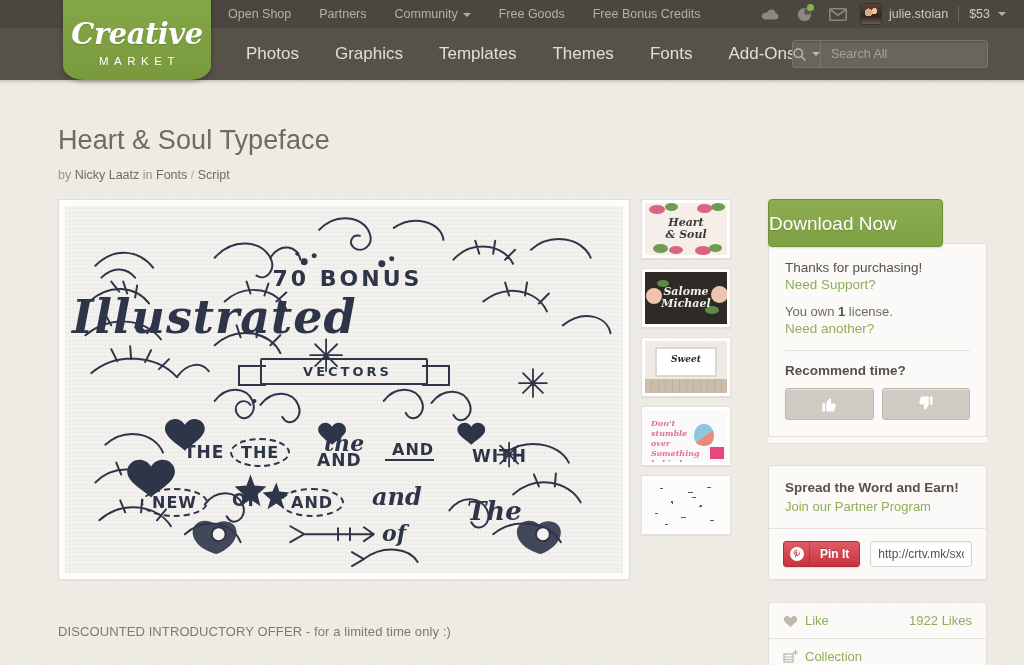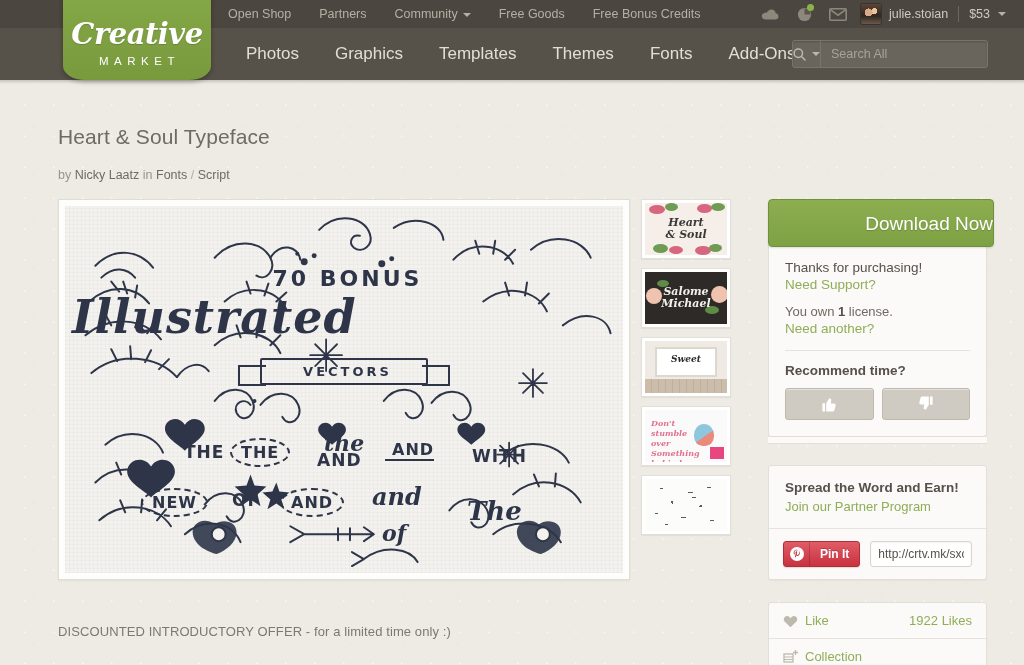--- a/index.html
+++ b/index.html
@@ -104,21 +104,21 @@
   .search-input {
     flex:1; height:100%; background:transparent; border:0; outline:0;
     color:#e3ded4; font-size:12.5px; padding:0 10px;
     font-family:"Liberation Sans", sans-serif;
   }
   .search-input::placeholder { color:#a9a298; }
 
   
   .page-title {
     position:absolute; left:58px; top:125px;
-    font-size:21px; color:#6f6a63; font-weight:400; letter-spacing:.1px;
+    font-size:27px; color:#6f6a63; font-weight:400; letter-spacing:.1px;
   }
   .byline { position:absolute; left:58px; top:168px; font-size:12.5px; color:#9a958c; }
   .byline a { color:#6f6a63; text-decoration:none; cursor:pointer; }
   .byline .sep { color:#b3aea4; }
 
   
   .preview {
     position:absolute; left:58px; top:199px; width:572px; height:381px;
     background:#fdfdfc; border:1px solid #e0ddd5; padding:6px;
     box-shadow:0 1px 2px rgba(0,0,0,.05);
@@ -209,21 +209,21 @@
     font-size:13px; color:#7d7870; letter-spacing:.1px;
   }
 
   
   .side { position:absolute; left:768px; top:199px; width:219px; }
   .card {
     background:#fbfaf8; border:1px solid #e2dfd8;
     box-shadow:0 1px 1px rgba(0,0,0,.04);
   }
   .dl-btn {
-    display:block; width:226px; height:48px; line-height:48px; text-align:right;
+    display:block; width:175px; height:48px; line-height:48px; text-align:left;
     background:linear-gradient(to bottom,#8cae51 0%, #7ea143 100%);
     color:#fff; font-size:19px; border:1px solid #728f3b; border-radius:4px;
     text-shadow:0 1px 1px rgba(0,0,0,.18); cursor:pointer;
     box-shadow:0 1px 2px rgba(0,0,0,.12); position:relative; z-index:2;
   }
   .purchase-card { margin-top:-4px; padding:16px 16px 16px; border-radius:0 0 3px 3px; }
   .pc-title { font-size:13.5px; font-weight:normal; color:#55504a; }
   .pc-link { font-size:13.5px; color:#8fae57; text-decoration:none; display:block; margin-top:2px; cursor:pointer; }
   .pc-own { font-size:13px; color:#6f6a63; margin-top:12px; }
   .pc-own b { color:#55504a; }

